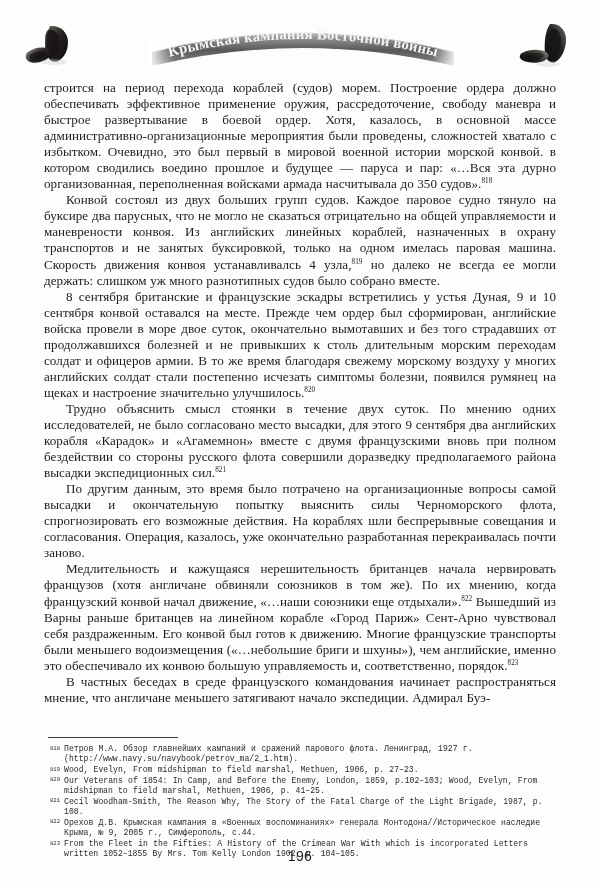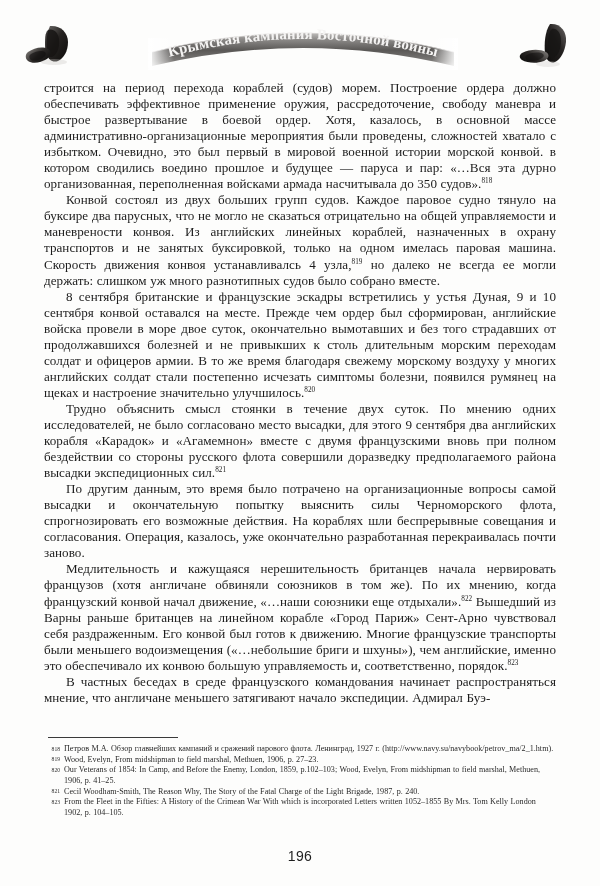--- a/index.html
+++ b/index.html
@@ -76,21 +76,21 @@
     vertical-align: super;
     line-height: 0;
   }
 
   
   .footnotes {
     position: absolute;
     left: 44px;
     top: 737px;
     width: 512px;
-    font-family: Liberation Serif, serif;
+    font-family: Liberation Mono, monospace;
     color: #2a2a2a;
   }
   .fn-rule {
     width: 130px;
     height: 0;
     border-top: 1px solid #3a3a3a;
     margin: 0 0 6px 4px;
   }
   .fn-item {
     display: flex;
@@ -241,23 +241,27 @@
       <span class="fn-text">Wood, Evelyn, From midshipman to field marshal, Methuen, 1906, p. 27–23.</span>
     </div>
 
     <div class="fn-item">
       <span class="fn-num">820</span>
       <span class="fn-text">Our Veterans of 1854: In Camp, and Before the Enemy, London, 1859, p.102–103; Wood, Evelyn, From midshipman to field marshal, Methuen, 1906, p. 41–25.</span>
     </div>
 
     <div class="fn-item">
       <span class="fn-num">821</span>
-      <span class="fn-text">Cecil Woodham-Smith, The Reason Why, The Story of the Fatal Charge of the Light Brigade, 1987, p. 240.</span>
-    </div>
-
+      <span class="fn-text">Cecil Woodham-Smith, The Reason Why, The Story of the Fatal Charge of the Light Brigade, 1987, p. 108.</span>
+    </div>
+
+    <div class="fn-item">
+      <span class="fn-num">822</span>
+      <span class="fn-text">Орехов Д.В. Крымская кампания в «Военных воспоминаниях» генерала Монтодона//Историческое наследие Крыма, № 9, 2005 г., Симферополь, с.44.</span>
+    </div>
 
     <div class="fn-item">
       <span class="fn-num">823</span>
       <span class="fn-text">From the Fleet in the Fifties: A History of the Crimean War With which is incorporated Letters written 1052–1855 By Mrs. Tom Kelly London 1902, p. 104–105.</span>
     </div>
   </div>
 
   <div class="page-number">196</div>
 
 </div>

